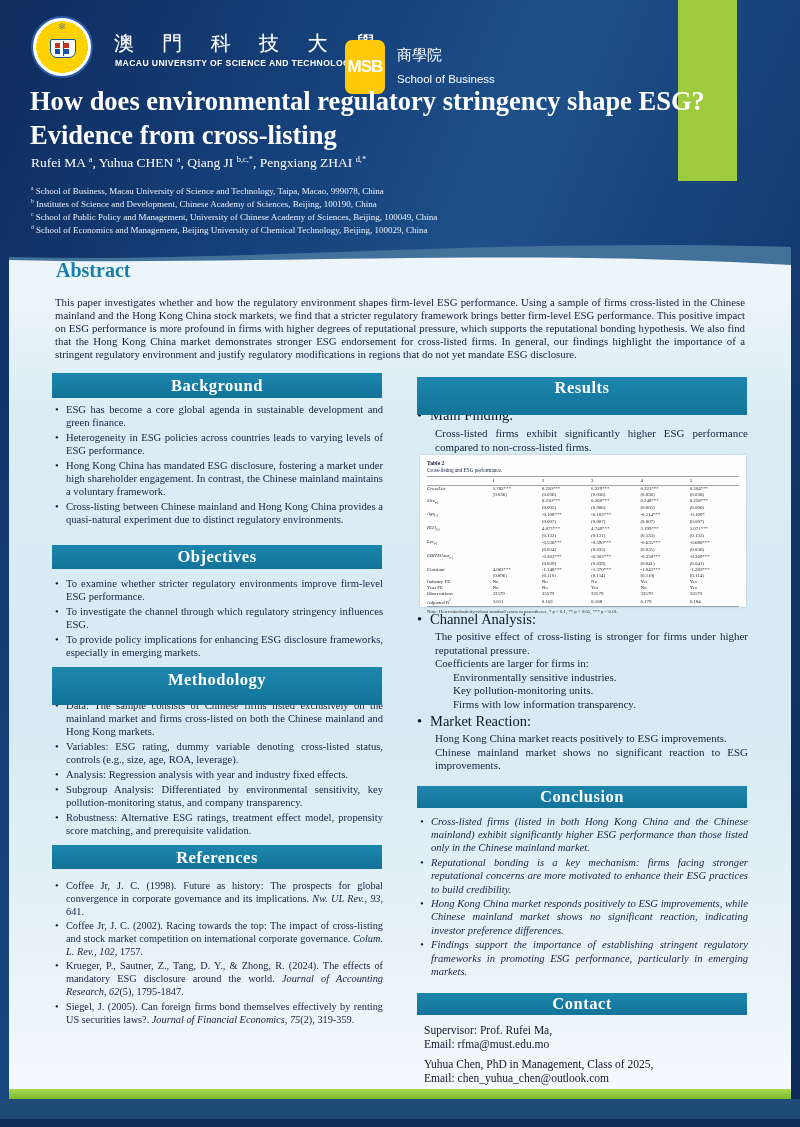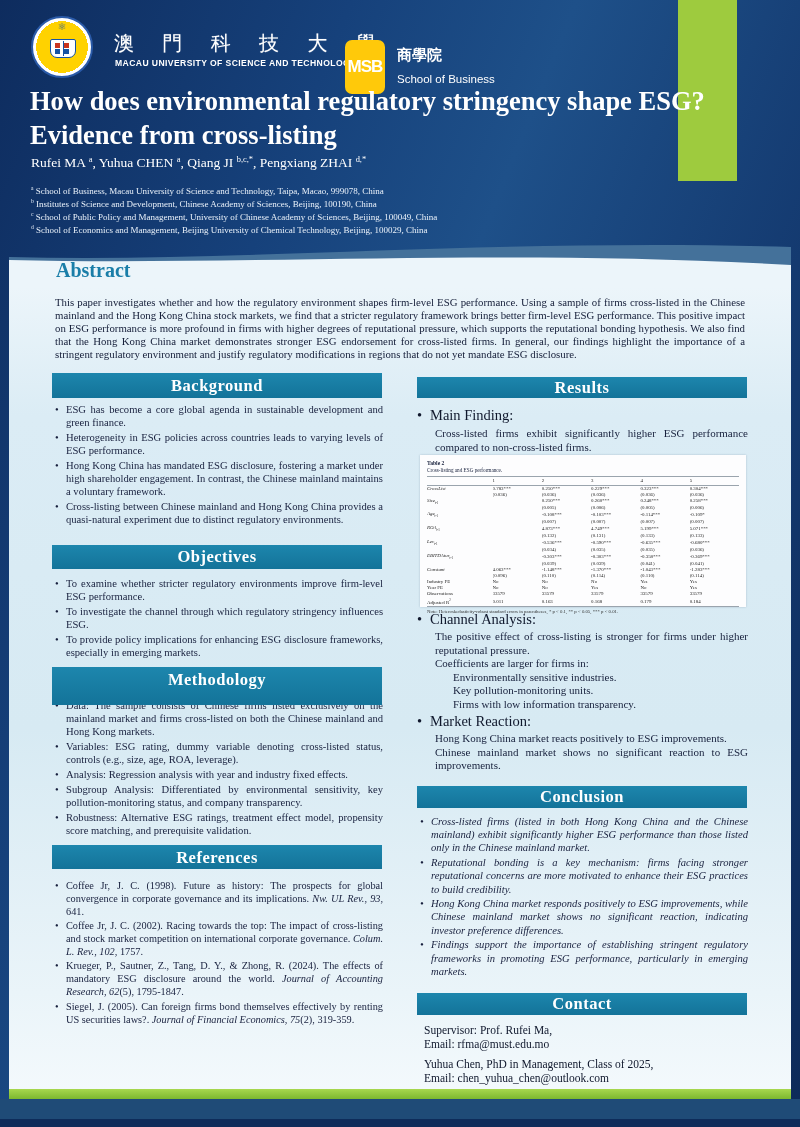--- a/index.html
+++ b/index.html
@@ -23,21 +23,21 @@
   .emblem-book::before { content:""; position:absolute; left:50%; top:1px; bottom:1px; width:1px; background:#1553a4; }
   .emblem-book::after { content:""; position:absolute; left:4px; top:3px; width:5px; height:5px; background:#c8341f;
     box-shadow:0 6px 0 #1553a4, 9px 0 0 #c8341f, 9px 6px 0 #1553a4; }
   .cjk-uni { left:114px; top:30px; width:230px; color:#fff; font-size:20px; letter-spacing:11px; white-space:nowrap;
     font-family:"DejaVu Sans","Liberation Sans",sans-serif; text-shadow:0 0 1px rgba(255,255,255,.4); }
   .uni-en { left:115px; top:58px; color:#fff; font-family:"Liberation Sans","DejaVu Sans",sans-serif;
     font-size:8.6px; font-weight:bold; letter-spacing:.4px; }
   .msb-box { left:345px; top:40px; width:40px; height:54px; background:#ffc90a; border-radius:7px;
     display:flex; align-items:center; justify-content:center; color:#fff;
     font-family:"Liberation Sans","DejaVu Sans",sans-serif; font-weight:bold; font-size:17px; letter-spacing:-1px;text-align:right; }
-  .school-cn { left:397px; top:46px; color:#fff; font-size:15px; font-family:"DejaVu Sans","Liberation Sans",sans-serif;font-weight:bold; }
+  .school-cn { left:397px; top:46px; color:#fff; font-size:15px; font-family:"DejaVu Sans","Liberation Sans",sans-serif; }
   .school-en { left:397px; top:73px; color:#fff; font-size:11.5px; font-family:"Liberation Sans","DejaVu Sans",sans-serif; }
   .accent-top { left:678px; top:0; width:59px; height:181px; background:#9ecb3e; }
 
   .title { left:30px; top:84px; width:720px; color:#fff; font-weight:bold; font-size:26.5px; line-height:34px; white-space:nowrap; }
   .authors { left:31px; top:154px; color:#fff; font-size:13.5px; }
   .affils { left:31px; top:183px; color:#e9f1fa; font-size:9px; line-height:10px; }
   .affils .item { padding:0; margin:0; }
 
   
   .wave { left:9px; top:244px; width:782px; height:46px; }
@@ -145,21 +145,21 @@
     </div>
 
   <div class="abs sec-bar" style="left:52px; top:845px; height:24px; line-height:26px;">References</div>
   <div class="abs blist ref-list" style="left:52px; top:880px;">
       <div class="item"><span>Coffee Jr, J. C. (1998). Future as history: The prospects for global convergence in corporate governance and its implications. </span><i>Nw. UL Rev.</i><span>, </span><i>93</i><span>, 641.</span></div>
       <div class="item"><span>Coffee Jr, J. C. (2002). Racing towards the top: The impact of cross-listing and stock market competition on international corporate governance. </span><i>Colum. L. Rev.</i><span>, </span><i>102</i><span>, 1757.</span></div>
       <div class="item"><span>Krueger, P., Sautner, Z., Tang, D. Y., &amp; Zhong, R. (2024). The effects of mandatory ESG disclosure around the world. </span><i>Journal of Accounting Research</i><span>, </span><i>62</i><span>(5), 1795-1847.</span></div>
       <div class="item"><span>Siegel, J. (2005). Can foreign firms bond themselves effectively by renting US securities laws?. </span><i>Journal of Financial Economics</i><span>, </span><i>75</i><span>(2), 319-359.</span></div>
     </div>
 
-  <div class="abs sec-bar" style="left:417px; top:377px; height:21px; line-height:22px;">Results</div>
+  <div class="abs sec-bar" style="left:417px; top:377px; height:38px; line-height:22px;">Results</div>
 
   <div class="abs" style="left:417px; top:407px; width:331px;">
     <div class="res-head">Main Finding:</div>
     <div class="res-body">Cross-listed firms exhibit significantly higher ESG performance compared to non-cross-listed firms.</div>
   </div>
 
   <div class="abs tbl-panel">
     <div class="tbl-title">Table 2</div>
     <div class="tbl-sub">Cross-listing and ESG performance.</div>
     <div>

